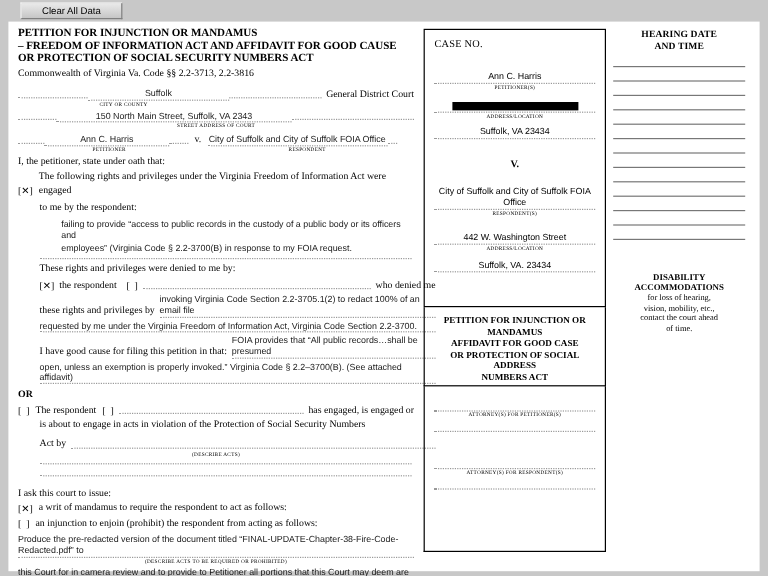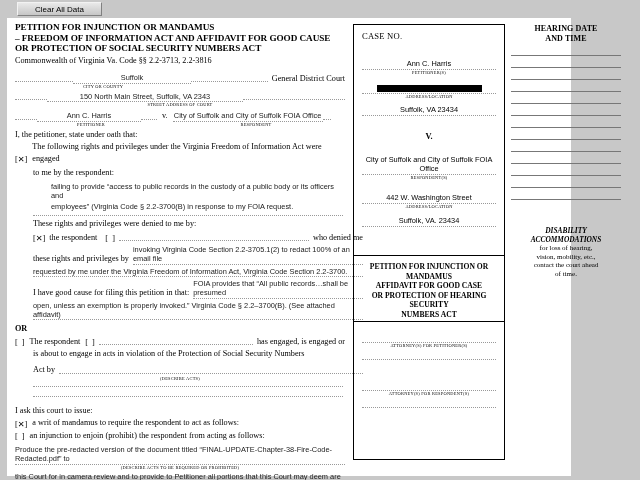--- a/index.html
+++ b/index.html
@@ -38,21 +38,21 @@
     color: #000;
     cursor: pointer;
     box-sizing: border-box;
   }
 
   
   #page {
     position: absolute;
     left: 7px;
     top: 18px;
-    width: 564px;
+    width: 626px;
     height: 458px;
     background: #ffffff;
     box-sizing: border-box;
   }
 
   .col-left {
     position: absolute;
     left: 8px;
     top: 4px;
     width: 330px;
@@ -144,21 +144,21 @@
     background:#000; height:7px; width:105px; margin:0 auto 0 auto;
   }
 
   .box-ttl { text-align:center; font-weight:bold; font-size:7.6px; line-height:9.6px; }
 
   .atty-rule { border-bottom:1px dotted #999; height:0; }
 
   
   .hd-ttl { text-align:center; font-weight:bold; font-size:8px; line-height:10px; letter-spacing:.1px;}
   .hline { border-bottom:1px solid #777; height:0; margin: 11px 4px 0 4px; }
-  .da-ttl { text-align:center; font-weight:bold; font-size:7.4px; line-height:9px;font-style:italic; }
+  .da-ttl { text-align:center; font-weight:bold; font-size:7.4px; line-height:9px; }
   .da-txt { text-align:center; font-size:7px; line-height:8.6px; }
 </style>
 </head>
 <body>
 
 <div id="toolbar">
   <div id="clear-all-data">Clear All Data</div>
 </div>
 
 <div id="page">
@@ -315,21 +315,21 @@
       </div>
 
       <div style="margin-top:6px;">
         <div class="party-line">Suffolk, VA. 23434</div>
       </div>
     </div>
 
     <div class="box" id="title-box">
       <div class="box-ttl">PETITION  FOR INJUNCTION OR MANDAMUS</div>
       <div class="box-ttl">AFFIDAVIT FOR GOOD CASE</div>
-      <div class="box-ttl">OR PROTECTION OF HEARING SECURITY</div>
+      <div class="box-ttl">OR PROTECTION OF SOCIAL ADDRESS</div>
       <div class="box-ttl">NUMBERS ACT</div>
     </div>
 
     <div class="box" id="atty-box">
       <div class="atty-rule"></div>
       <div class="cap">ATTORNEY(S) FOR PETITIONER(S)</div>
       <div class="atty-rule" style="margin-top:10px;"></div>
 
       <div class="atty-rule" style="margin-top:30px;"></div>
       <div class="cap">ATTORNEY(S) FOR RESPONDENT(S)</div>

